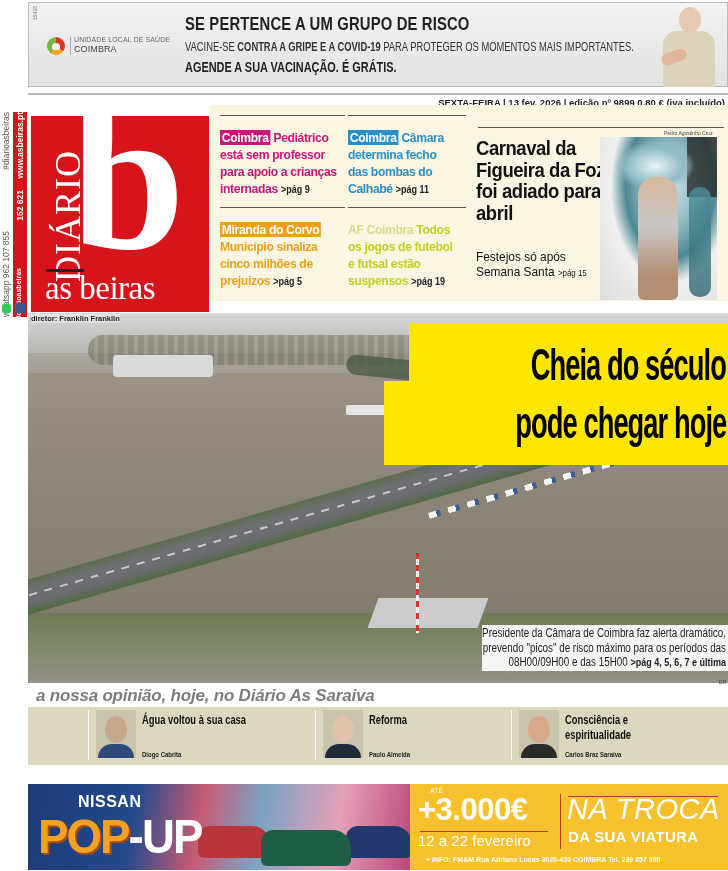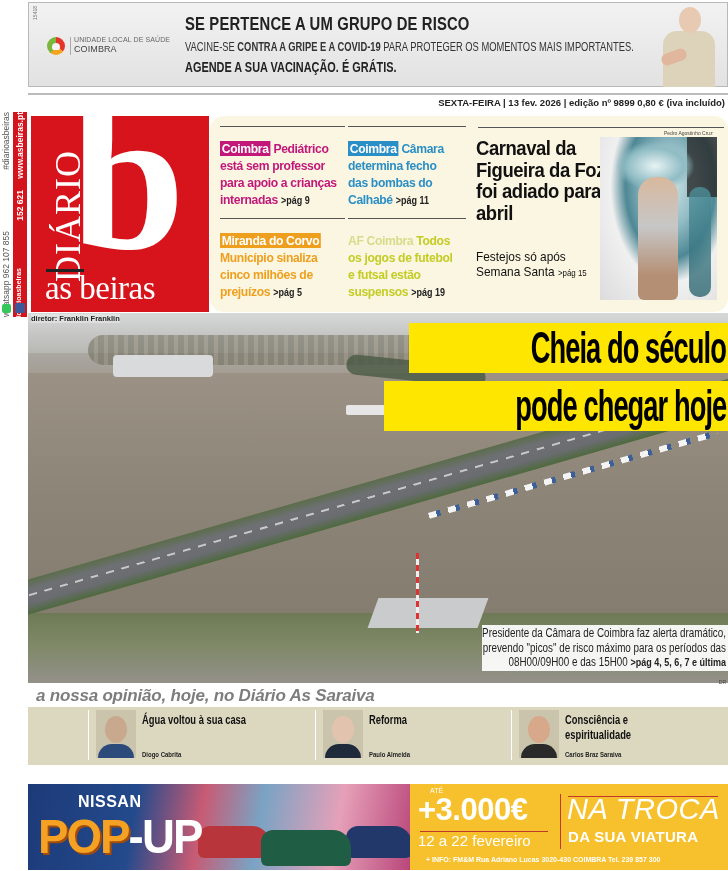--- a/index.html
+++ b/index.html
@@ -45,21 +45,21 @@
   .fb-icon { position: absolute; left: 15px; bottom: -12px; width: 10px; height: 10px; background: #3b5998; border-radius: 1px; }
 
   
   .logo { position: absolute; left: 31px; top: 116px; width: 178px; height: 196px; background: #d7141c; overflow: hidden; }
   .logo .big-b { position: absolute; left: 40px; top: -40px; font-family: "Liberation Serif", serif; font-size: 205px; color: #fff; font-weight: bold; line-height: 1; }
   .logo .diario { position: absolute; left: 16px; top: 34px; writing-mode: vertical-rl; transform: rotate(180deg); font-family: "Liberation Serif", serif; font-size: 36px; color: #fff; letter-spacing: 1px; }
   .logo .bar { position: absolute; left: 15px; top: 153px; width: 38px; height: 3px; background: #222; }
   .logo .asbeiras { position: absolute; left: 14px; top: 154px; font-family: "Liberation Serif", serif; font-size: 33px; color: #fff; letter-spacing: -0.5px; }
 
   
-  .teasers { position: absolute; left: 210px; top: 116px; width: 518px; height: 196px; background: #fbf6e1; border-radius: 14px; }
+  .teasers { position: absolute; left: 210px; top: 105px; width: 518px; height: 196px; background: #fbf6e1; }
   .teaser { position: absolute; }
   .teaser .rule { position: absolute; left: 0; top: 0; height: 1px; background: #555; }
   .teaser .txt { position: absolute; left: 0; top: 14px; font-family: "Liberation Sans Narrow", "Liberation Sans", sans-serif; font-weight: bold; font-size: 13.5px; line-height: 17px; letter-spacing: -0.4px; transform: scaleX(0.9); transform-origin: left top; }
   .teaser .tag { color: #fff; padding: 0 2px; }
   .teaser .pg { font-size: 10px; color: #222; letter-spacing: 0; }
   .t1 { left: 10px; top: 10px; width: 125px; }
   .t2 { left: 138px; top: 10px; width: 120px; }
   .t3 { left: 10px; top: 102px; width: 125px; }
   .t4 { left: 138px; top: 102px; width: 120px; }
 
@@ -85,21 +85,21 @@
   .mp-silos { position: absolute; left: 85px; top: 42px; width: 100px; height: 22px; background: #d8dadb; border-radius: 4px; }
   .mp-building { position: absolute; left: 318px; top: 92px; width: 40px; height: 10px; background: #e6e6e6; border-radius: 2px; }
   .mp-road { position: absolute; left: -30px; top: 275px; width: 820px; height: 34px; background: linear-gradient(180deg, #5b6d4a 0%, #6e7074 30%, #6a6c70 70%, #4e6a3d 100%); transform: rotate(-16deg); transform-origin: left top; }
   .mp-roadline { position: absolute; left: -30px; top: 290px; width: 820px; height: 2px; background: repeating-linear-gradient(90deg, #f0f0f0 0 8px, transparent 8px 16px); transform: rotate(-16deg); transform-origin: left top; opacity: 0.7; }
   .mp-trucks { position: absolute; left: 400px; top: 200px; width: 300px; height: 6px; background: repeating-linear-gradient(90deg, #f4f4f4 0 8px, #3b5f9a 8px 12px, transparent 12px 20px); transform: rotate(-16deg); transform-origin: left top; }
   .mp-field { position: absolute; left: 0; top: 300px; width: 100%; height: 70px; background: linear-gradient(180deg, #6e7a55 0%, #808a6a 50%, #94908a 100%); }
   .mp-roof { position: absolute; left: 345px; top: 285px; width: 110px; height: 30px; background: #c9cbcc; transform: skewX(-20deg); }
   .mp-tower { position: absolute; left: 388px; top: 240px; width: 3px; height: 80px; background: repeating-linear-gradient(180deg, #d33 0 6px, #eee 6px 12px); }
 
   .director { position: absolute; left: 31px; top: 314px; font-size: 7.5px; font-weight: bold; color: #222; background: rgba(255,255,255,0.3); }
-  .hl-line { position: absolute; right: 0; background: #ffe600; font-weight: bold; color: #000; white-space: nowrap; padding: 0 2px; font-size: 44px; line-height: 50px; letter-spacing: -1.5px; }
+  .hl-line { position: absolute; right: 0; background: #ffe600; font-weight: bold; color: #000; white-space: nowrap; padding: 17px 2px; font-size: 44px; line-height: 50px; letter-spacing: -1.5px; }
   .hl-line span { display: inline-block; transform: scaleX(0.62); transform-origin: right center; }
   .hl1 { top: 323px; right: 0; }
   .hl2 { top: 381px; right: 0; }
 
   .caption { position: absolute; right: 0; top: 625px; width: 246px; background: rgba(255,255,255,0.92); padding: 1px 2px 1px 0; text-align: right; font-size: 12px; line-height: 14.5px; color: #222; }
   .caption .inner { display: inline-block; transform: scaleX(0.82); transform-origin: right top; width: 300px; text-align: right; margin-left: -56px; }
   .caption .pg { font-weight: bold; font-size: 11px; }
   .photo-credit { position: absolute; right: 2px; top: 679px; font-size: 5px; color: #444; }
 
   

